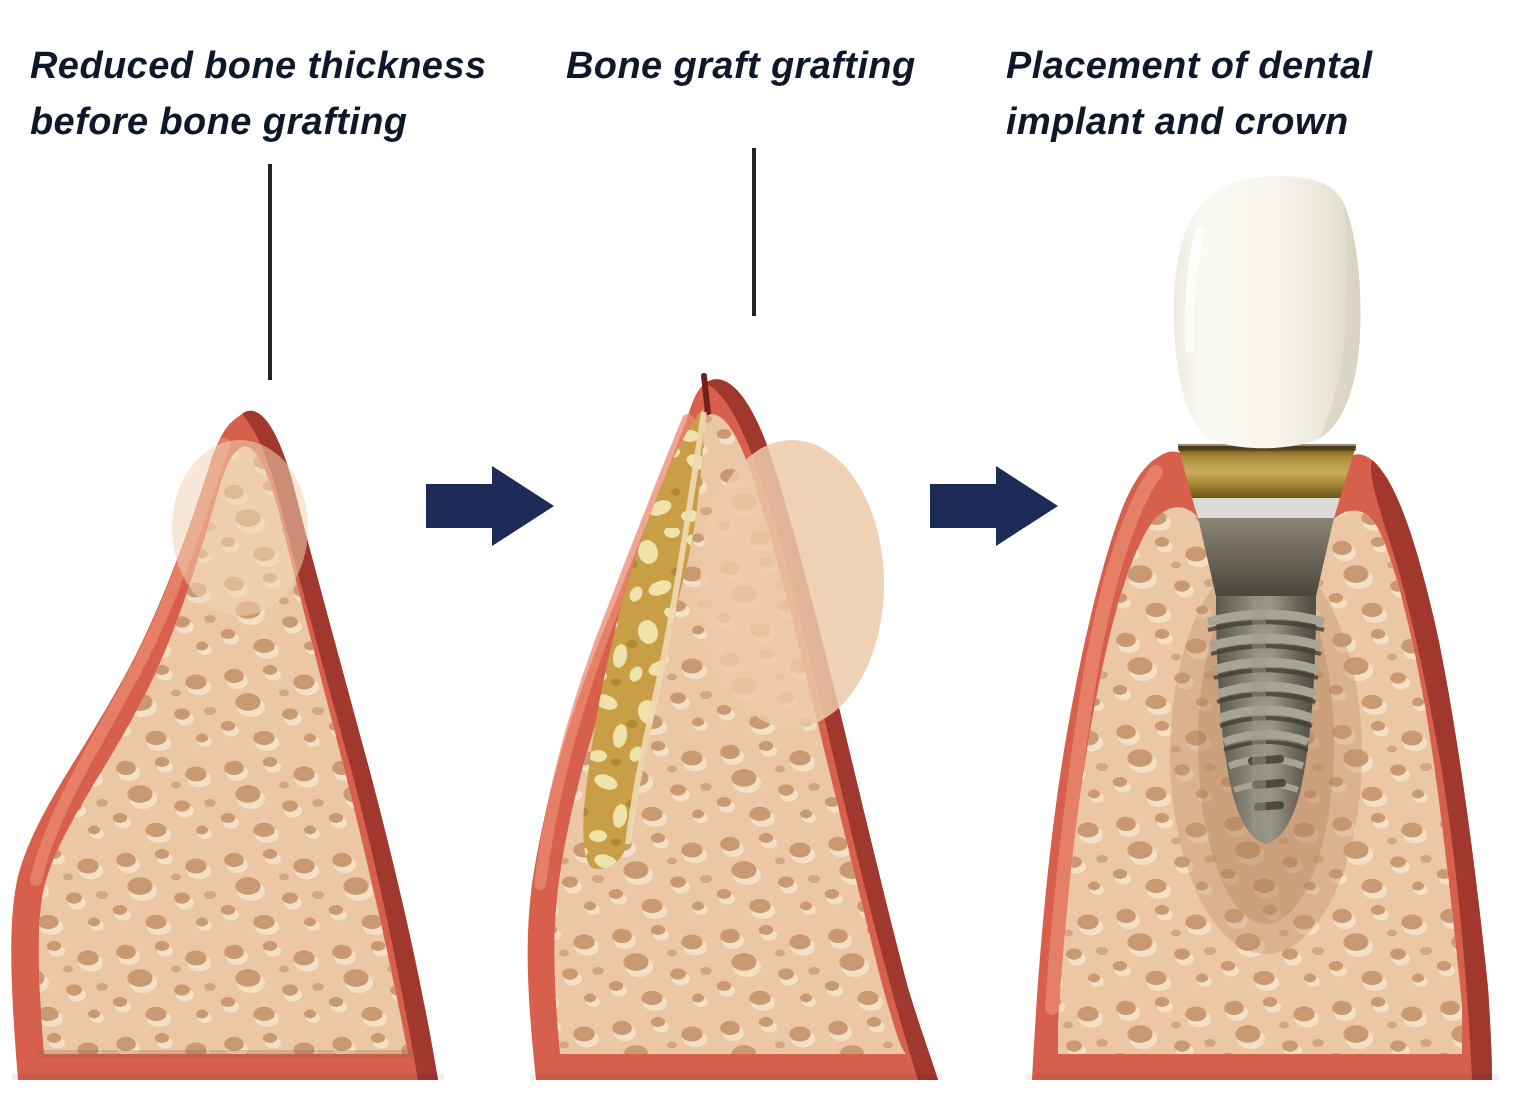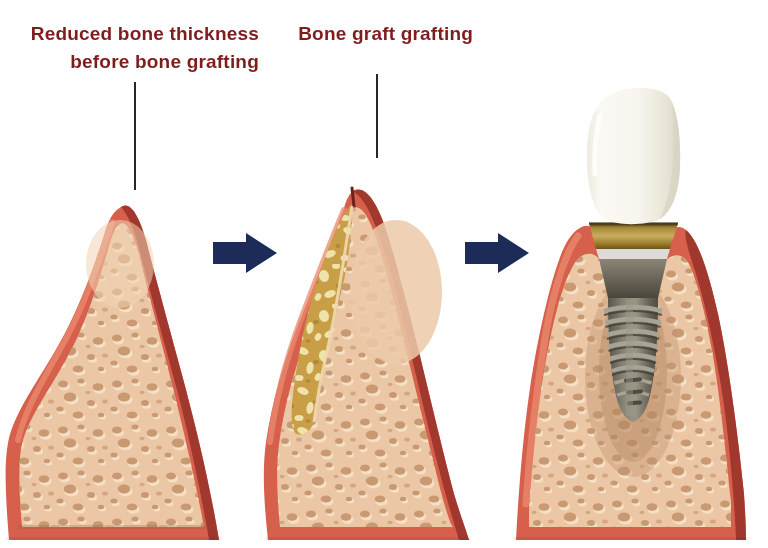--- a/index.html
+++ b/index.html
@@ -2,21 +2,21 @@
 <html><head>
 <meta charset="utf-8">
 <style>
   html,body { margin:0; padding:0; background:#ffffff; }
   .canvas {
     position:relative; width:768px; height:548px; background:#ffffff;
     font-family:"Liberation Sans", sans-serif; overflow:hidden;
   }
   .panel-label {
     position:absolute; top:20px; font-weight:700; font-size:19px;
-    line-height:1.45; color:#7f1d1d; text-align:right; letter-spacing:.2px;
+    line-height:1.45; color:#0f172a; text-align:left; letter-spacing:.2px;font-style:italic;
   }
   .label-1 { left:15px;  width:244px; }
   .label-2 { left:283px; width:190px; }
   .label-3 { left:503px; width:232px; }
   .leader { position:absolute; width:2px; background:#25262a; }
   .leader-1 { left:134px; top:82px; height:108px; }
   .leader-2 { left:376px; top:74px; height:84px; }
   .arrow { position:absolute; }
   .arrow-1 { left:213px; top:233px; }
   .arrow-2 { left:465px; top:233px; }
@@ -91,20 +91,21 @@
           <stop offset="0.35" stop-color="#8d897a"></stop>
         <stop offset="0.55" stop-color="#9a9687"></stop>
           <stop offset="0.8" stop-color="#6a665a"></stop>
         <stop offset="1" stop-color="#4e4b42"></stop>
       </linearGradient>
     </defs>
   </svg>
 
   <div class="panel-label label-1">Reduced bone thickness before bone grafting</div>
   <div class="panel-label label-2">Bone graft grafting</div>
+  <div class="panel-label label-3">Placement of dental implant and crown</div>
 
   <div class="leader leader-1"></div>
   <div class="leader leader-2"></div>
 
   <svg class="arrow arrow-1" width="64" height="40" viewBox="0 0 64 40">
     <polygon points="0,9 33,9 33,0 64,20 33,40 33,31 0,31" fill="#1d2b58"></polygon>
   </svg>
   <svg class="arrow arrow-2" width="64" height="40" viewBox="0 0 64 40">
     <polygon points="0,9 33,9 33,0 64,20 33,40 33,31 0,31" fill="#1d2b58"></polygon>
   </svg>

